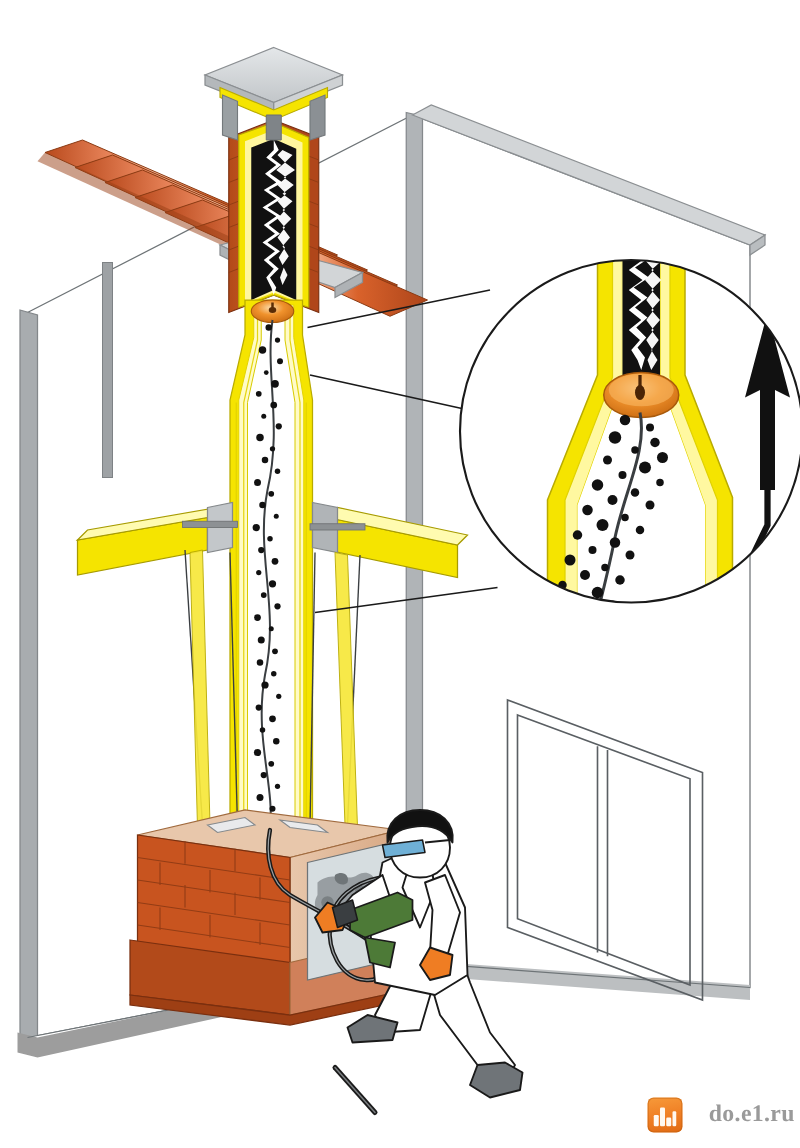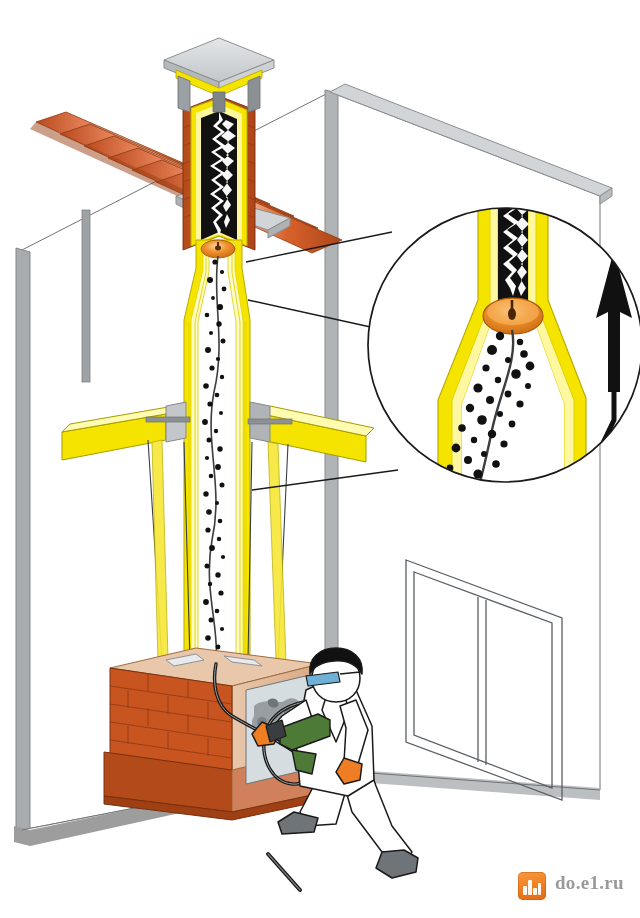--- a/index.html
+++ b/index.html
@@ -3,21 +3,21 @@
 <meta charset="utf-8">
 <title>Chimney Sweeping Illustration</title>
 <style>
   html,body{margin:0;padding:0;background:#ffffff;}
   body{font-family:"Liberation Sans",sans-serif;}
   #stage{position:relative;width:640px;height:918px;background:#ffffff;overflow:hidden;}
   #scene{position:absolute;inset:0;}
   .wm{
     position:absolute;left:512px;top:872px;width:112px;height:40px;
     background:rgba(255,255,255,0.78);border-radius:3px;
-    display:flex;align-items:flex-start;gap:9px;padding:0 6px;box-sizing:border-box;
+    display:flex;align-items:center;gap:21px;padding:0 6px;box-sizing:border-box;
   }
   .wm-ico{
     width:28px;height:28px;border-radius:5px;flex:0 0 auto;
     background:linear-gradient(170deg,#f79a3a 0%,#ef7d23 55%,#e06a13 100%);
     position:relative;overflow:hidden;box-shadow:0 0 0 1px rgba(190,95,15,.5) inset;
   }
   .wm-ico i{position:absolute;bottom:5px;background:#fff8f0;display:block;border-radius:1px;}
   .wm-ico i.b1{left:5px;width:4px;height:9px;}
   .wm-ico i.b2{left:10px;width:4px;height:15px;}
   .wm-ico i.b3{left:15px;width:4px;height:7px;}

